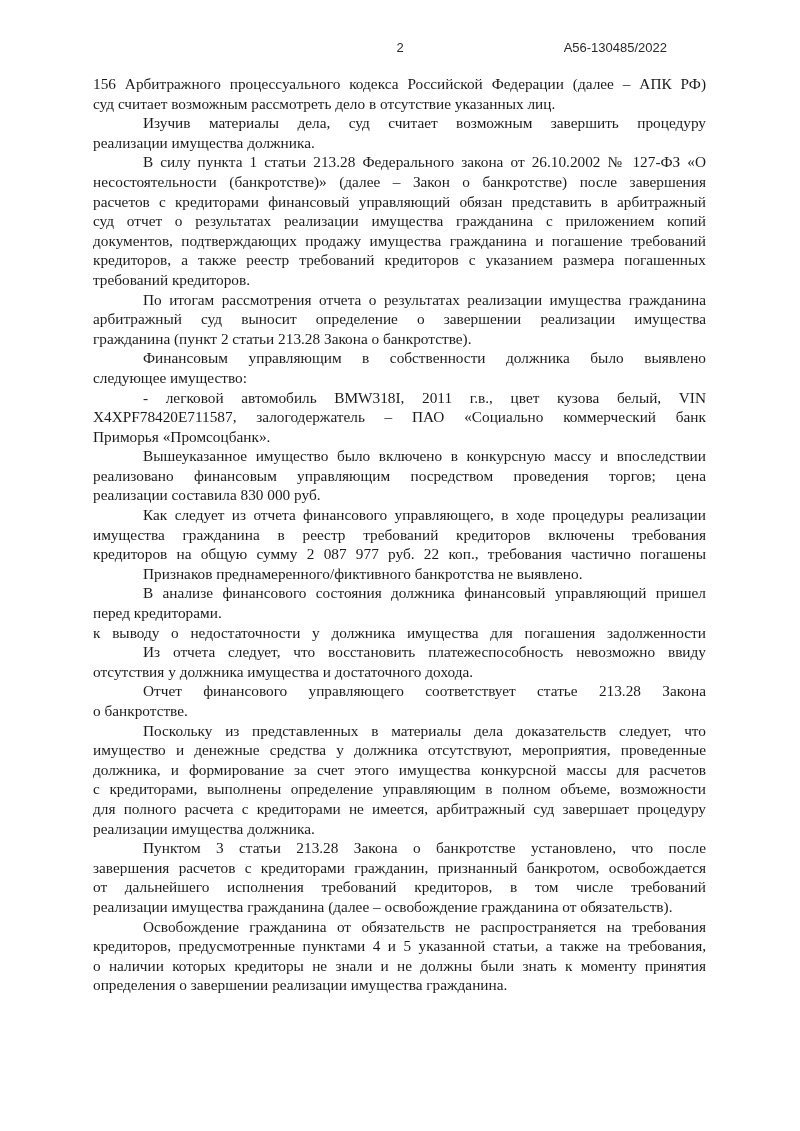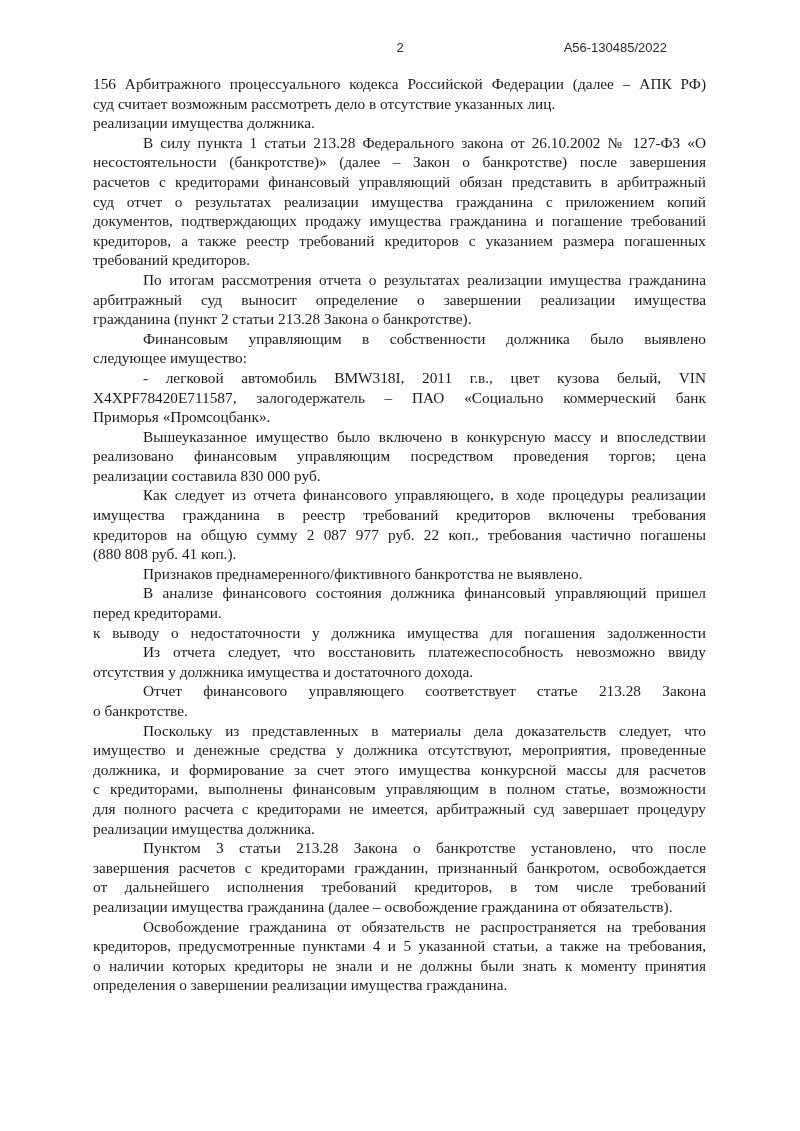--- a/index.html
+++ b/index.html
@@ -59,20 +59,21 @@
   <div class="header">
     <span class="page-number">2</span>
     <span class="case-number">А56-130485/2022</span>
   </div>
   <div class="content">
       <div class="paragraph">
         <div class="line">156 Арбитражного процессуального кодекса Российской Федерации (далее – АПК РФ)</div>
         <div class="line last">суд считает возможным рассмотреть дело в отсутствие указанных лиц.</div>
       </div>
       <div class="paragraph">
+        <div class="line indent">Изучив материалы дела, суд считает возможным завершить процедуру</div>
         <div class="line last">реализации имущества должника.</div>
       </div>
       <div class="paragraph">
         <div class="line indent">В силу пункта 1 статьи 213.28 Федерального закона от 26.10.2002 № 127-ФЗ «О</div>
         <div class="line">несостоятельности (банкротстве)» (далее – Закон о банкротстве) после завершения</div>
         <div class="line">расчетов с кредиторами финансовый управляющий обязан представить в арбитражный</div>
         <div class="line">суд отчет о результатах реализации имущества гражданина с приложением копий</div>
         <div class="line">документов, подтверждающих продажу имущества гражданина и погашение требований</div>
         <div class="line">кредиторов, а также реестр требований кредиторов с указанием размера погашенных</div>
         <div class="line last">требований кредиторов.</div>
@@ -93,21 +94,20 @@
       </div>
       <div class="paragraph">
         <div class="line indent">Вышеуказанное имущество было включено в конкурсную массу и впоследствии</div>
         <div class="line">реализовано финансовым управляющим посредством проведения торгов; цена</div>
         <div class="line last">реализации составила 830 000 руб.</div>
       </div>
       <div class="paragraph">
         <div class="line indent">Как следует из отчета финансового управляющего, в ходе процедуры реализации</div>
         <div class="line">имущества гражданина в реестр требований кредиторов включены требования</div>
         <div class="line">кредиторов на общую сумму 2 087 977 руб. 22 коп., требования частично погашены</div>
-        <div class="line last">(880 808 руб. 41 коп.).</div>
       </div>
       <div class="paragraph">
         <div class="line last indent">Признаков преднамеренного/фиктивного банкротства не выявлено.</div>
       </div>
       <div class="paragraph">
         <div class="line indent">В анализе финансового состояния должника финансовый управляющий пришел</div>
         <div class="line last">перед кредиторами.</div>
         <div class="line">к выводу о недостаточности у должника имущества для погашения задолженности</div>
       </div>
       <div class="paragraph">
@@ -115,21 +115,21 @@
         <div class="line last">отсутствия у должника имущества и достаточного дохода.</div>
       </div>
       <div class="paragraph">
         <div class="line indent">Отчет финансового управляющего соответствует статье 213.28 Закона</div>
         <div class="line last">о банкротстве.</div>
       </div>
       <div class="paragraph">
         <div class="line indent">Поскольку из представленных в материалы дела доказательств следует, что</div>
         <div class="line">имущество и денежные средства у должника отсутствуют, мероприятия, проведенные</div>
         <div class="line">должника, и формирование за счет этого имущества конкурсной массы для расчетов</div>
-        <div class="line">с кредиторами, выполнены финансовым управляющим в полном статье, возможности</div>
+        <div class="line">с кредиторами, выполнены определение управляющим в полном объеме, возможности</div>
         <div class="line">для полного расчета с кредиторами не имеется, арбитражный суд завершает процедуру</div>
         <div class="line last">реализации имущества должника.</div>
       </div>
       <div class="paragraph">
         <div class="line indent">Пунктом 3 статьи 213.28 Закона о банкротстве установлено, что после</div>
         <div class="line">завершения расчетов с кредиторами гражданин, признанный банкротом, освобождается</div>
         <div class="line">от дальнейшего исполнения требований кредиторов, в том числе требований</div>
         <div class="line last">реализации имущества гражданина (далее – освобождение гражданина от обязательств).</div>
       </div>
       <div class="paragraph">

